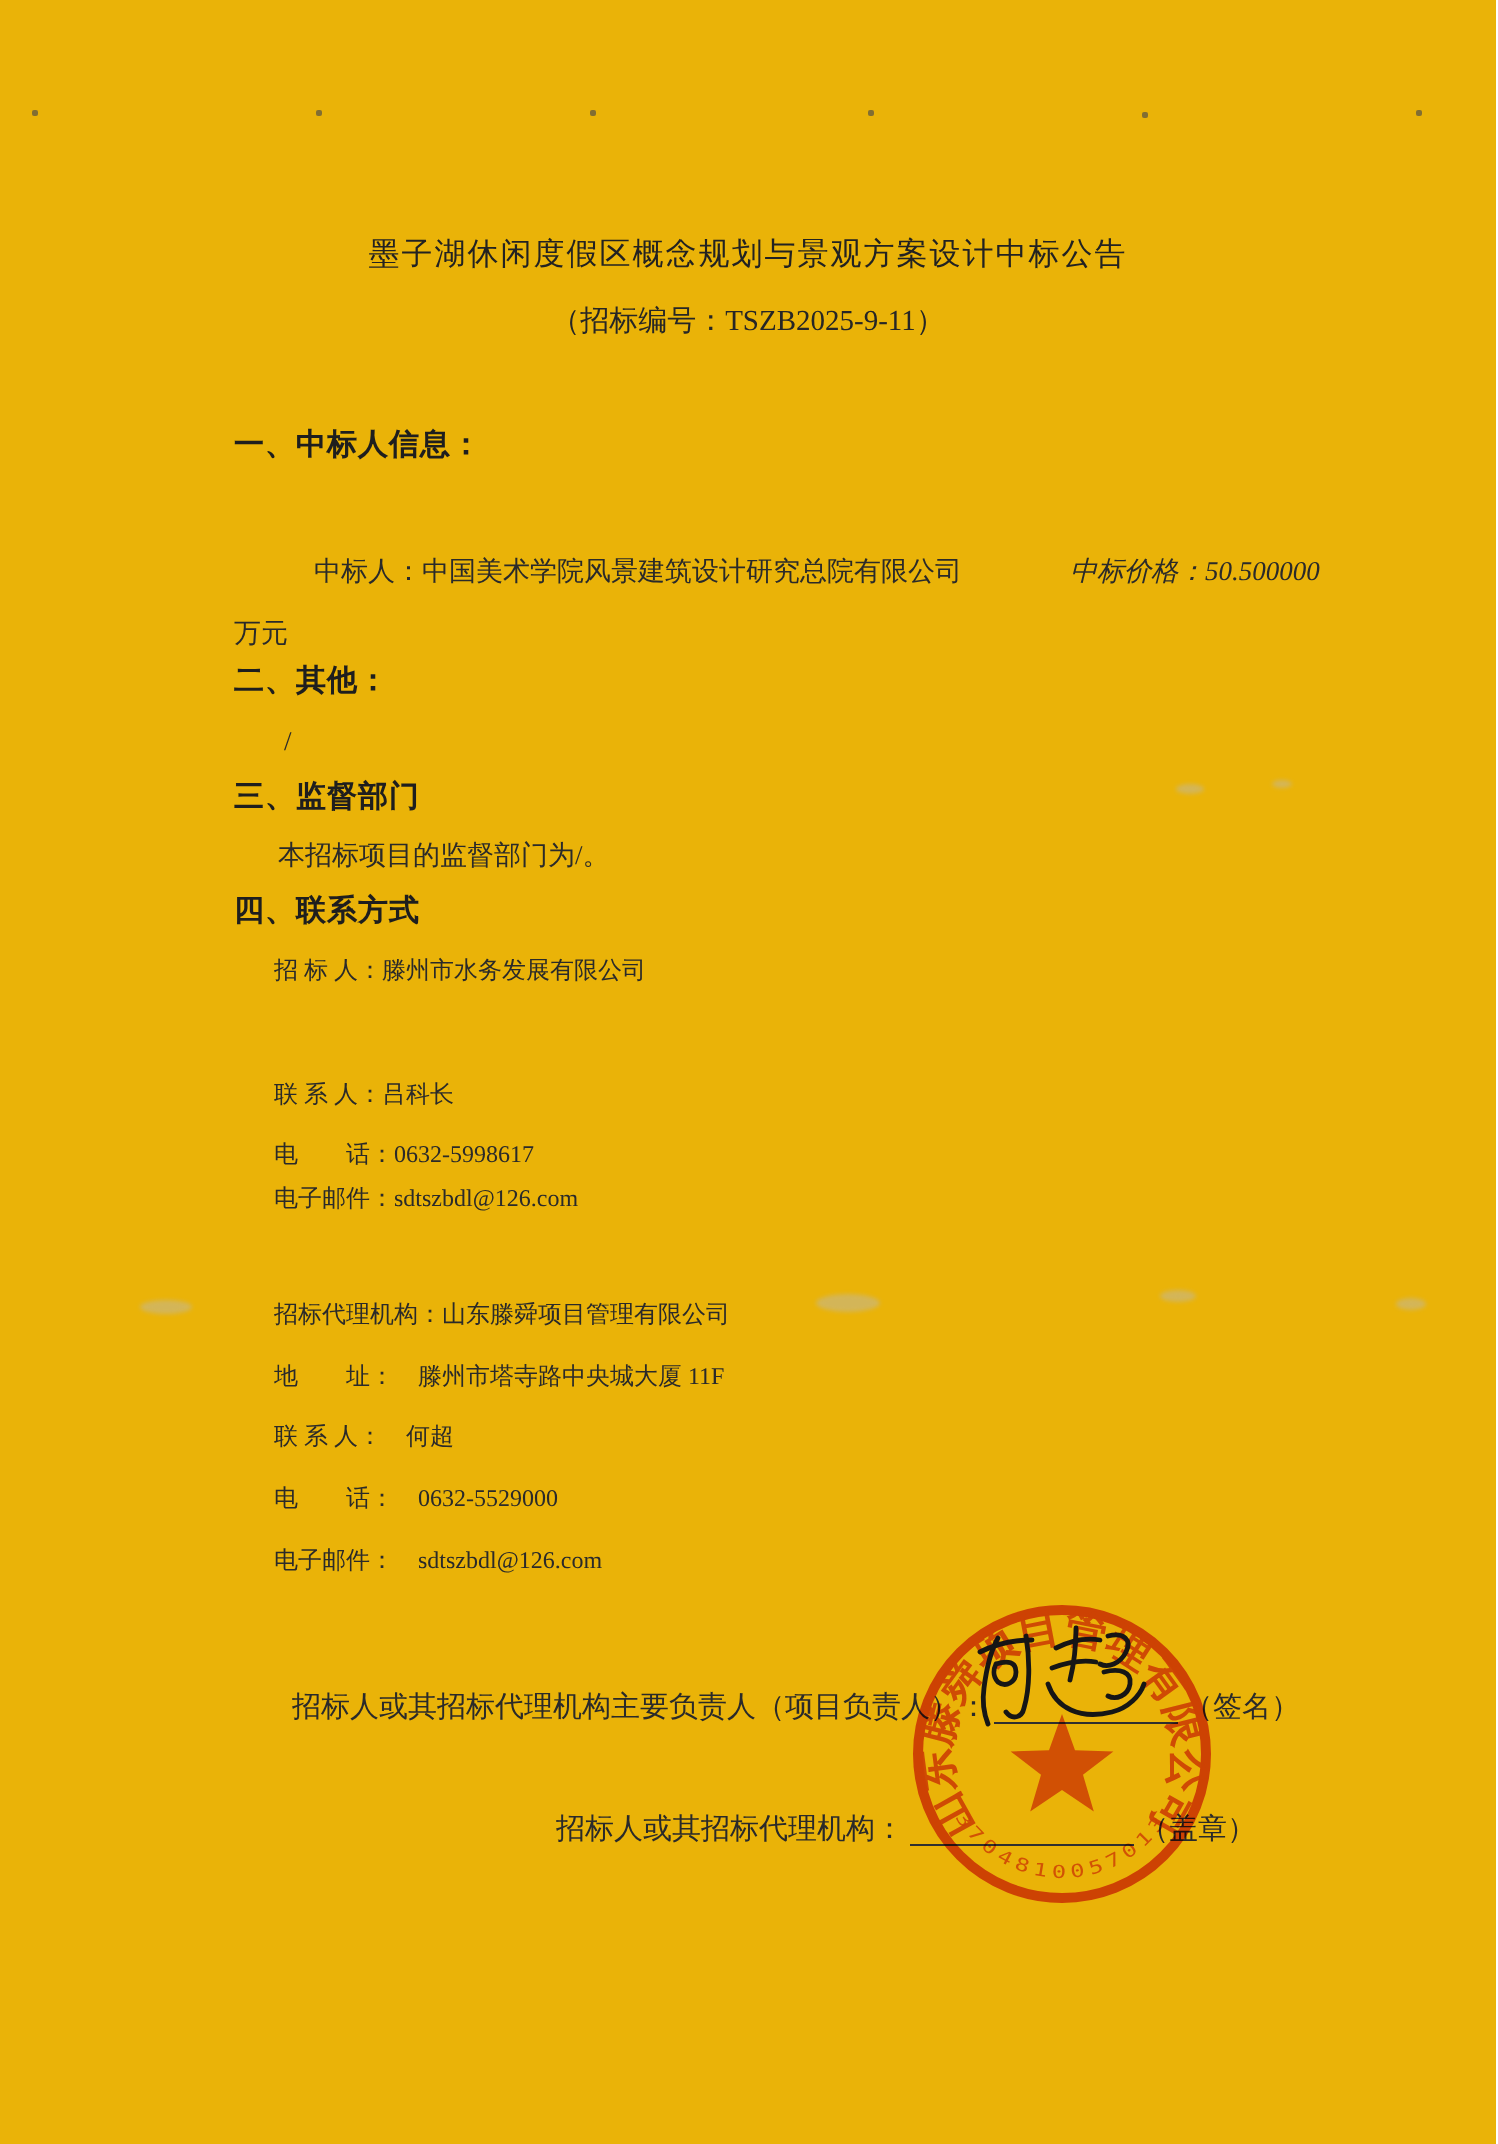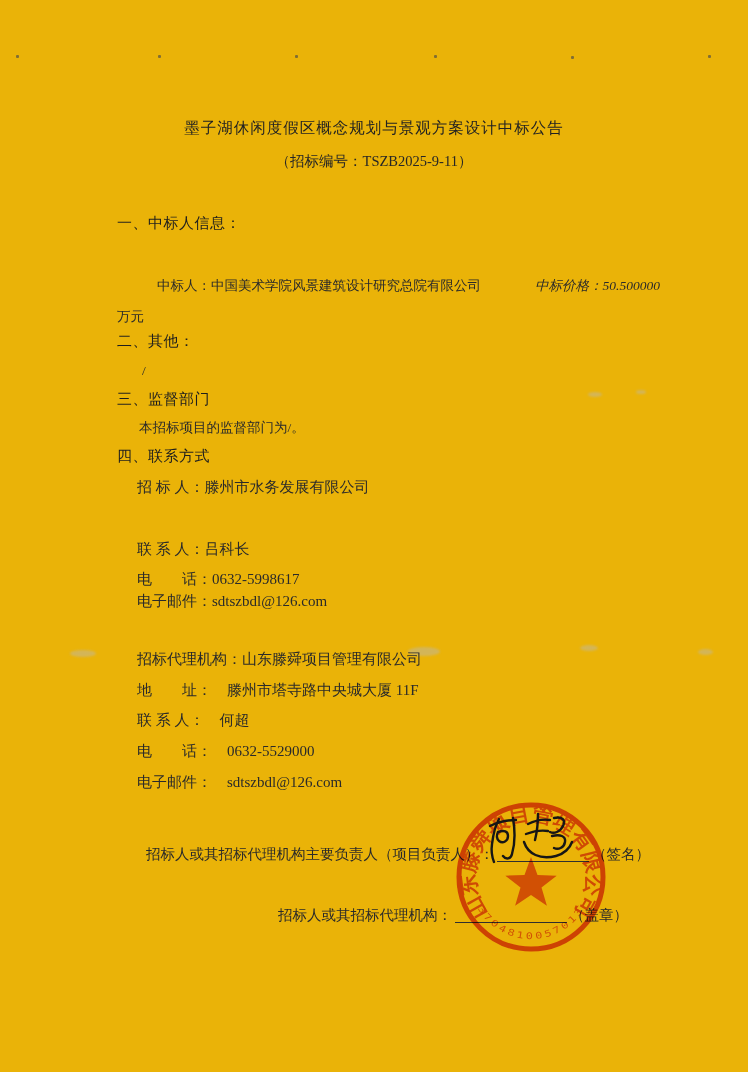--- a/index.html
+++ b/index.html
@@ -7,23 +7,23 @@
   .page {
     position:relative; width:748px; height:1072px;
     background:#eab308; overflow:hidden;
     font-family:"Liberation Serif","DejaVu Serif",serif;
     color:#2a2a2a;
   }
   .abs { position:absolute; white-space:pre; line-height:1.25; }
   .center { left:0; right:0; text-align:center; }
   .title { font-size:15.5px; letter-spacing:1px; color:#222; }
   .subtitle { font-size:14.5px; color:#262626; }
-  .heading { font-size:15px; font-weight:normal; color:#1e1e1e; letter-spacing:0.5px; }
+  .heading { font-size:15px; font-weight:bold; color:#1e1e1e; letter-spacing:0.5px; }
   .body-line { font-size:13.5px; }
-  .row { position:absolute; left:137px; white-space:pre; font-size:15px; line-height:1.2; }
+  .row { position:absolute; left:137px; white-space:pre; font-size:12px; line-height:1.2; }
   .winner-line { display:flex; align-items:baseline;justify-content:flex-end; }
   .winner-line .price { margin-left:54px;font-style:italic; }
   .sig-line { display:flex; align-items:flex-end; font-size:14.5px; line-height:1.3; }
   .sig-underline { display:inline-block; border-bottom:1.5px solid #2f2f2f; margin:0 3px 2px 3px; }
   .u1 { width:92px; }
   .u2 { width:112px; }
   .stamp-svg { position:absolute; left:446px; top:792px; mix-blend-mode:multiply; opacity:0.9; }
   .sign-svg { position:absolute; left:478px; top:806px; }
   .speck { position:absolute; width:3px; height:3px; background:#4a4a4a; opacity:0.65; border-radius:1px; }
   .smudge { position:absolute; background:#b9b9b9; opacity:0.45; border-radius:50%; filter:blur(1px); }

